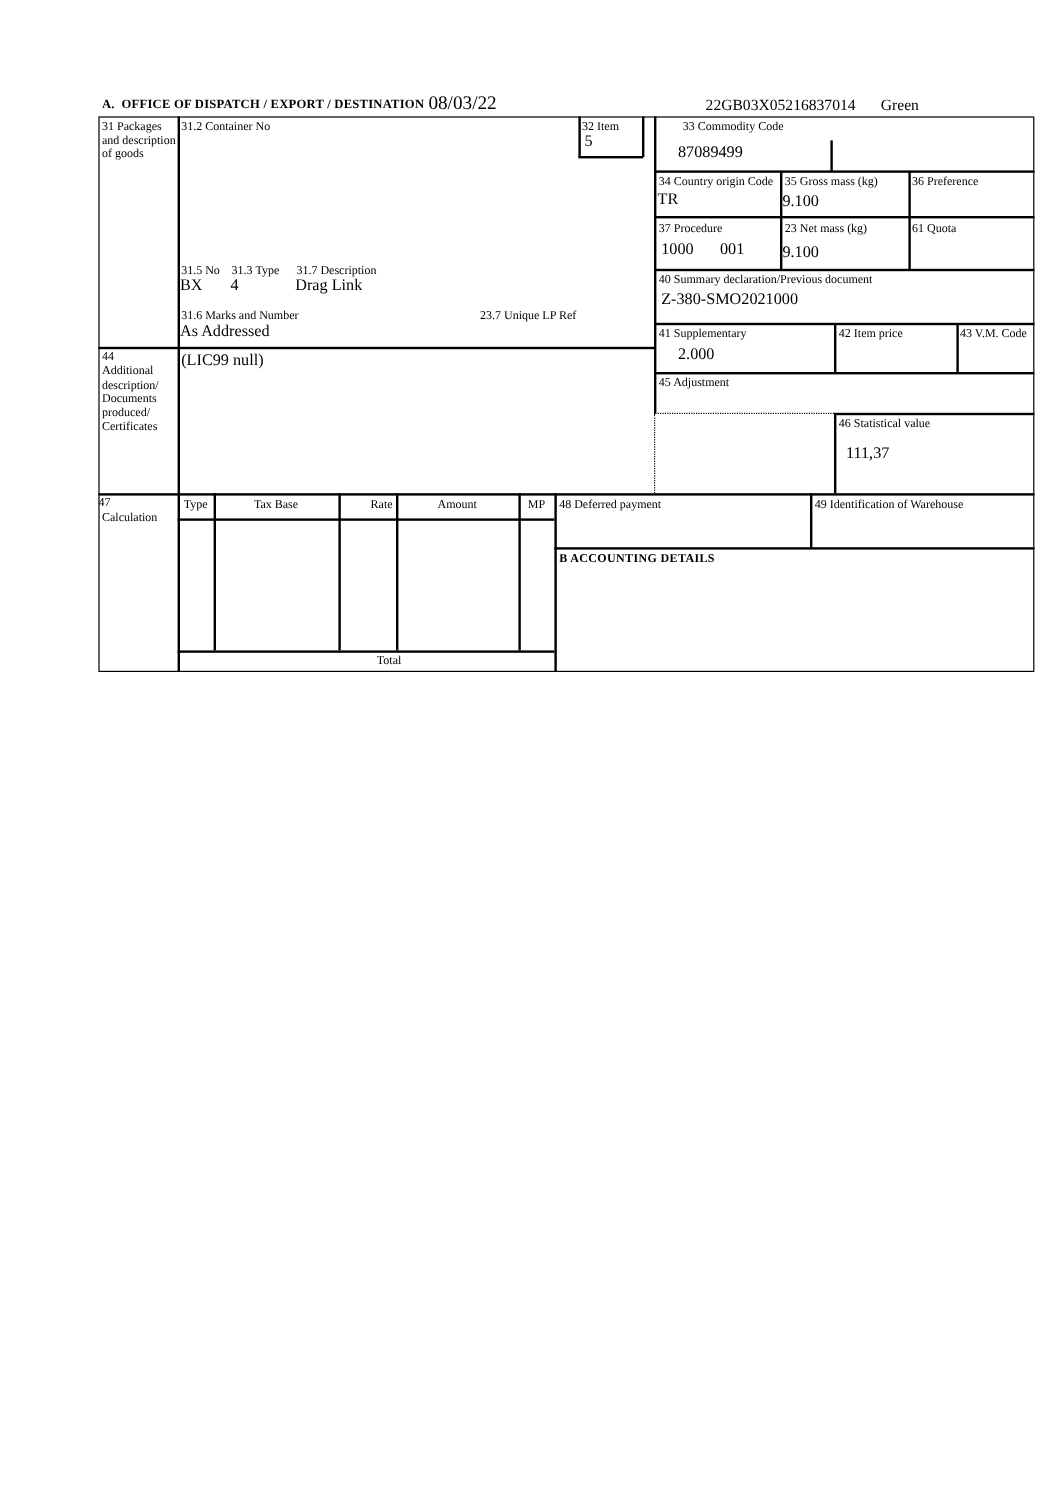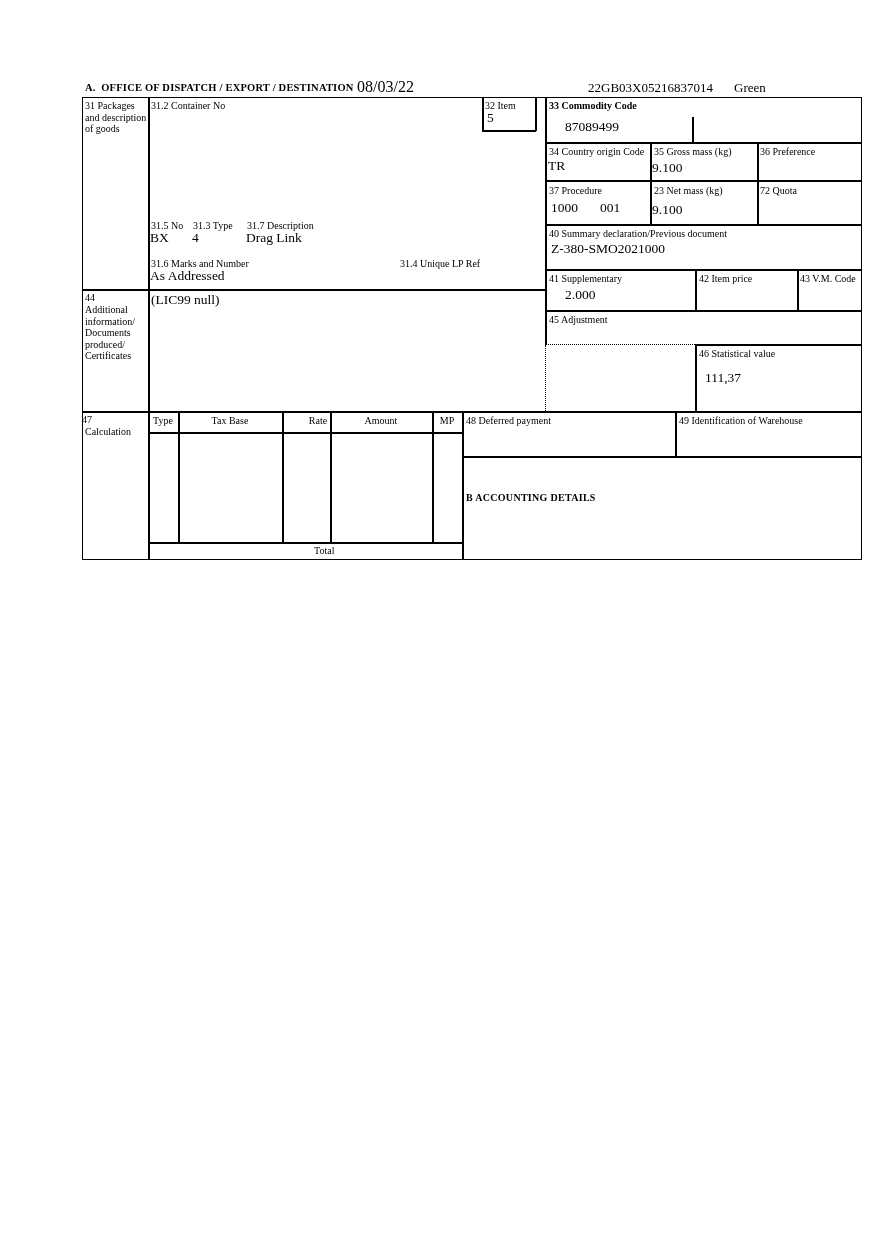--- a/index.html
+++ b/index.html
@@ -71,69 +71,69 @@
   <div class="val" style="left:487px; top:110px;">5</div>
 
   <div class="lbl" style="left:151px; top:220px;">31.5 No</div>
   <div class="lbl" style="left:193px; top:220px;">31.3 Type</div>
   <div class="lbl" style="left:247px; top:220px;">31.7 Description</div>
   <div class="val" style="left:150px; top:230px;">BX</div>
   <div class="val" style="left:192px; top:230px;">4</div>
   <div class="val" style="left:246px; top:230px;">Drag Link</div>
 
   <div class="lbl" style="left:151px; top:258px;">31.6 Marks and Number</div>
-  <div class="lbl" style="left:400px; top:258px;">31.4 Unique LP Ref</div>
+  <div class="lbl" style="left:400px; top:258px;">23.7 Unique LP Ref</div>
   <div class="val" style="left:150px; top:268px;">As Addressed</div>
 
-  <div class="lbl" style="left:549px; top:100px;font-weight:bold;">33 Commodity Code</div>
+  <div class="lbl" style="left:569px; top:100px;">33 Commodity Code</div>
   <div class="val" style="left:565px; top:119px;">87089499</div>
 
   <div class="lbl" style="left:549px; top:146px;">34 Country origin Code</div>
   <div class="val" style="left:548px; top:158px;">TR</div>
 
   <div class="lbl" style="left:654px; top:146px;">35 Gross mass (kg)</div>
   <div class="val" style="left:652px; top:160px;">9.100</div>
 
   <div class="lbl" style="left:760px; top:146px;">36 Preference</div>
 
   <div class="lbl" style="left:549px; top:185px;">37 Procedure</div>
   <div class="val" style="left:551px; top:200px;">1000</div>
   <div class="val" style="left:600px; top:200px;">001</div>
 
   <div class="lbl" style="left:654px; top:185px;">23 Net mass (kg)</div>
   <div class="val" style="left:652px; top:202px;">9.100</div>
 
-  <div class="lbl" style="left:760px; top:185px;">72 Quota</div>
+  <div class="lbl" style="left:760px; top:185px;">61 Quota</div>
 
   <div class="lbl" style="left:549px; top:228px;">40 Summary declaration/Previous document</div>
   <div class="val" style="left:551px; top:241px;">Z-380-SMO2021000</div>
 
   <div class="lbl" style="left:549px; top:273px;">41 Supplementary</div>
   <div class="val" style="left:565px; top:287px;">2.000</div>
 
   <div class="lbl" style="left:699px; top:273px;">42 Item price</div>
   <div class="lbl" style="left:800px; top:273px;">43 V.M. Code</div>
 
   <div class="lbl" style="left:549px; top:314px;">45 Adjustment</div>
 
   <div class="lbl" style="left:699px; top:348px;">46 Statistical value</div>
   <div class="val" style="left:705px; top:370px;">111,37</div>
 
   <div class="lbl" style="left:85px; top:292px;">44</div>
-  <div class="lblw" style="left:85px; top:304px; width:62px;">Additional information/ Documents produced/ Certificates</div>
+  <div class="lblw" style="left:85px; top:304px; width:62px;">Additional description/ Documents produced/ Certificates</div>
   <div class="val" style="left:151px; top:292px;">(LIC99 null)</div>
 
   <div class="lbl" style="left:82px; top:414px;">47</div>
   <div class="lbl" style="left:85px; top:426px;">Calculation</div>
 
   <div class="cell" style="left:148px; top:411px; width:30px; height:21px;">Type</div>
   <div class="cell" style="left:178px; top:411px; width:104px; height:21px;">Tax Base</div>
   <div class="cell" style="left:270px; top:411px; width:48px; height:16px;padding-left:48px;">Rate</div>
   <div class="cell" style="left:330px; top:411px; width:102px; height:21px;">Amount</div>
   <div class="cell" style="left:432px; top:411px; width:30px; height:21px;">MP</div>
 
   <div class="lbl" style="left:314px; top:545px;">Total</div>
 
   <div class="lbl" style="left:466px; top:415px;">48 Deferred payment</div>
   <div class="lbl" style="left:679px; top:415px;">49 Identification of Warehouse</div>
-  <div class="lbl bold" style="left:466px; top:460px; letter-spacing:0.3px;margin-top:32px;">B ACCOUNTING DETAILS</div>
+  <div class="lbl bold" style="left:466px; top:460px; letter-spacing:0.3px;">B ACCOUNTING DETAILS</div>
 
 </div>
 
 </body></html>

